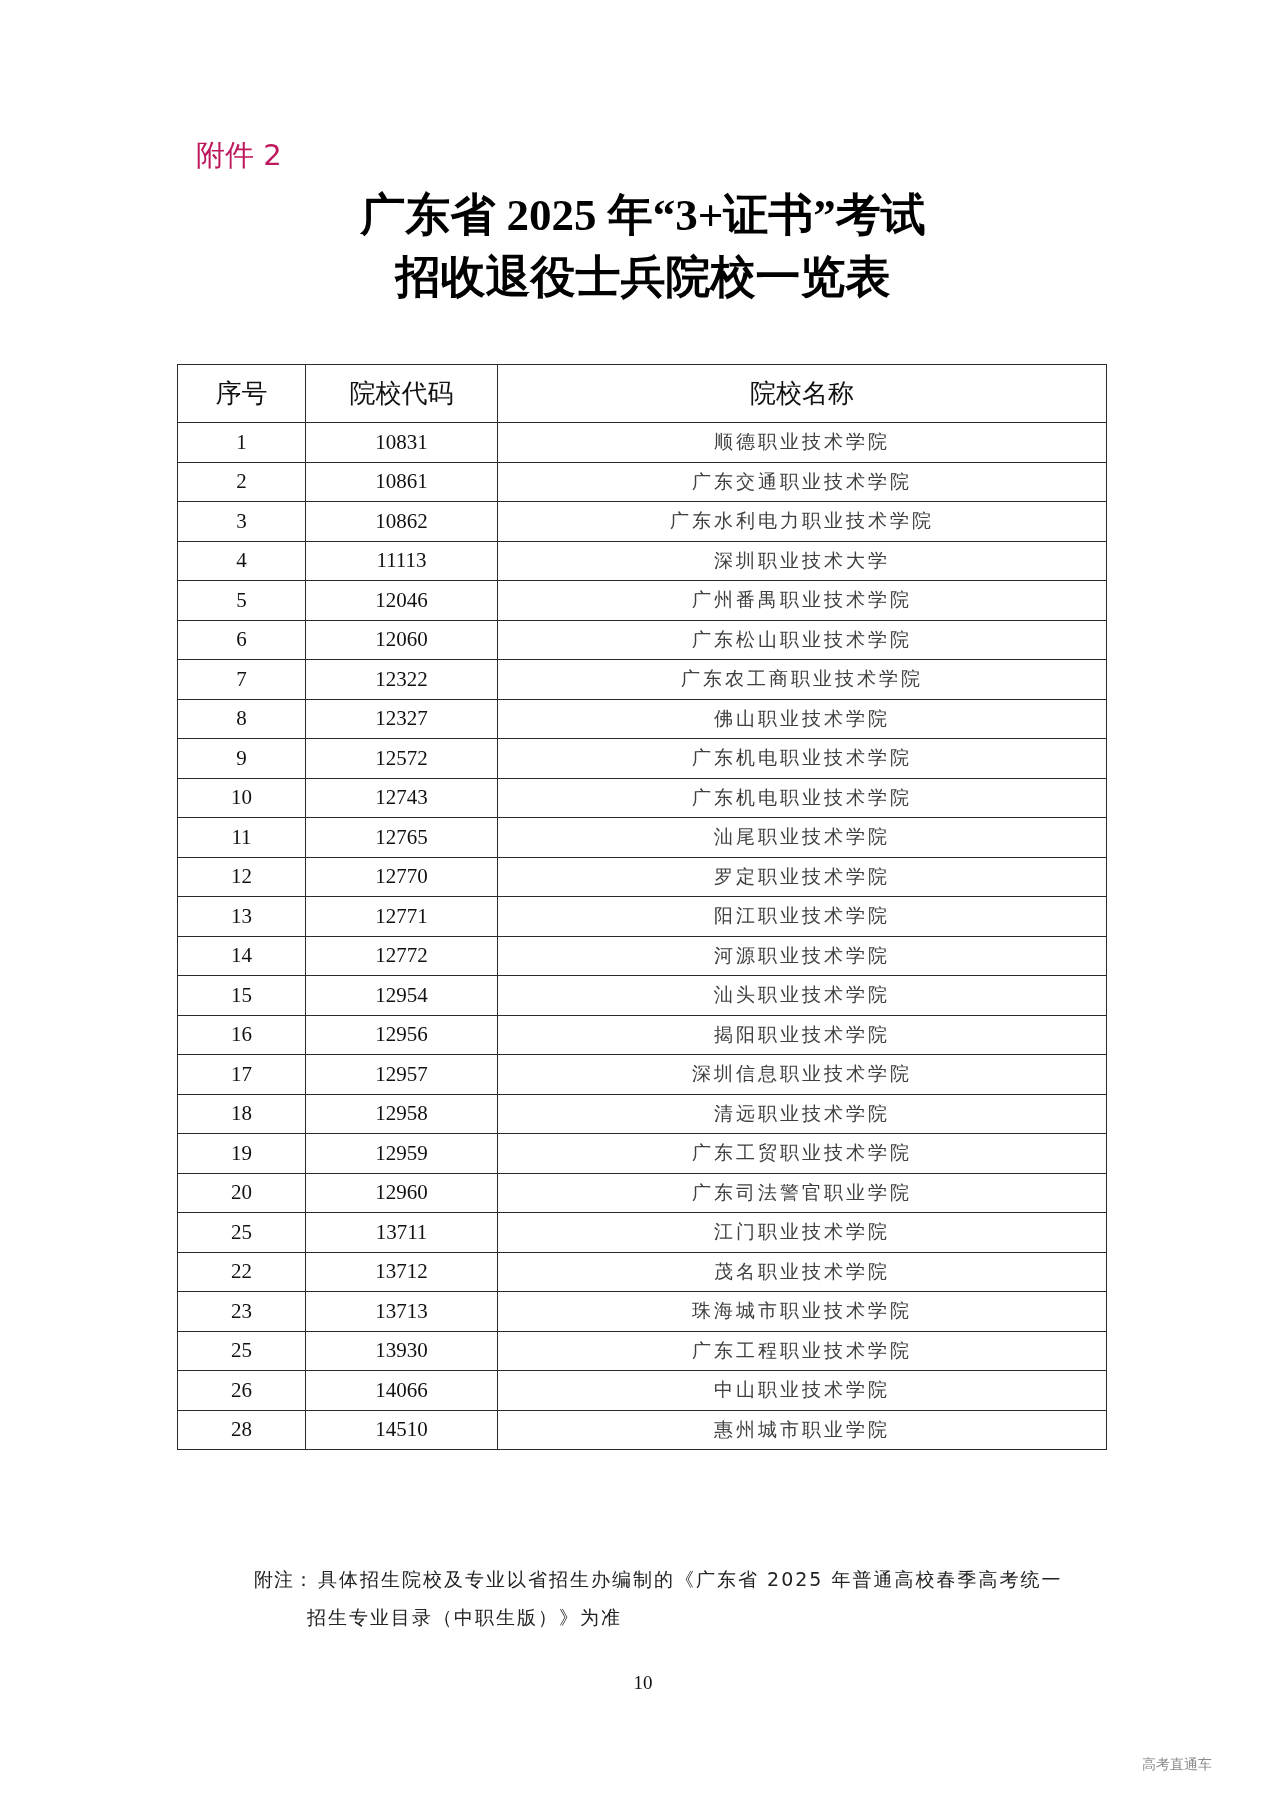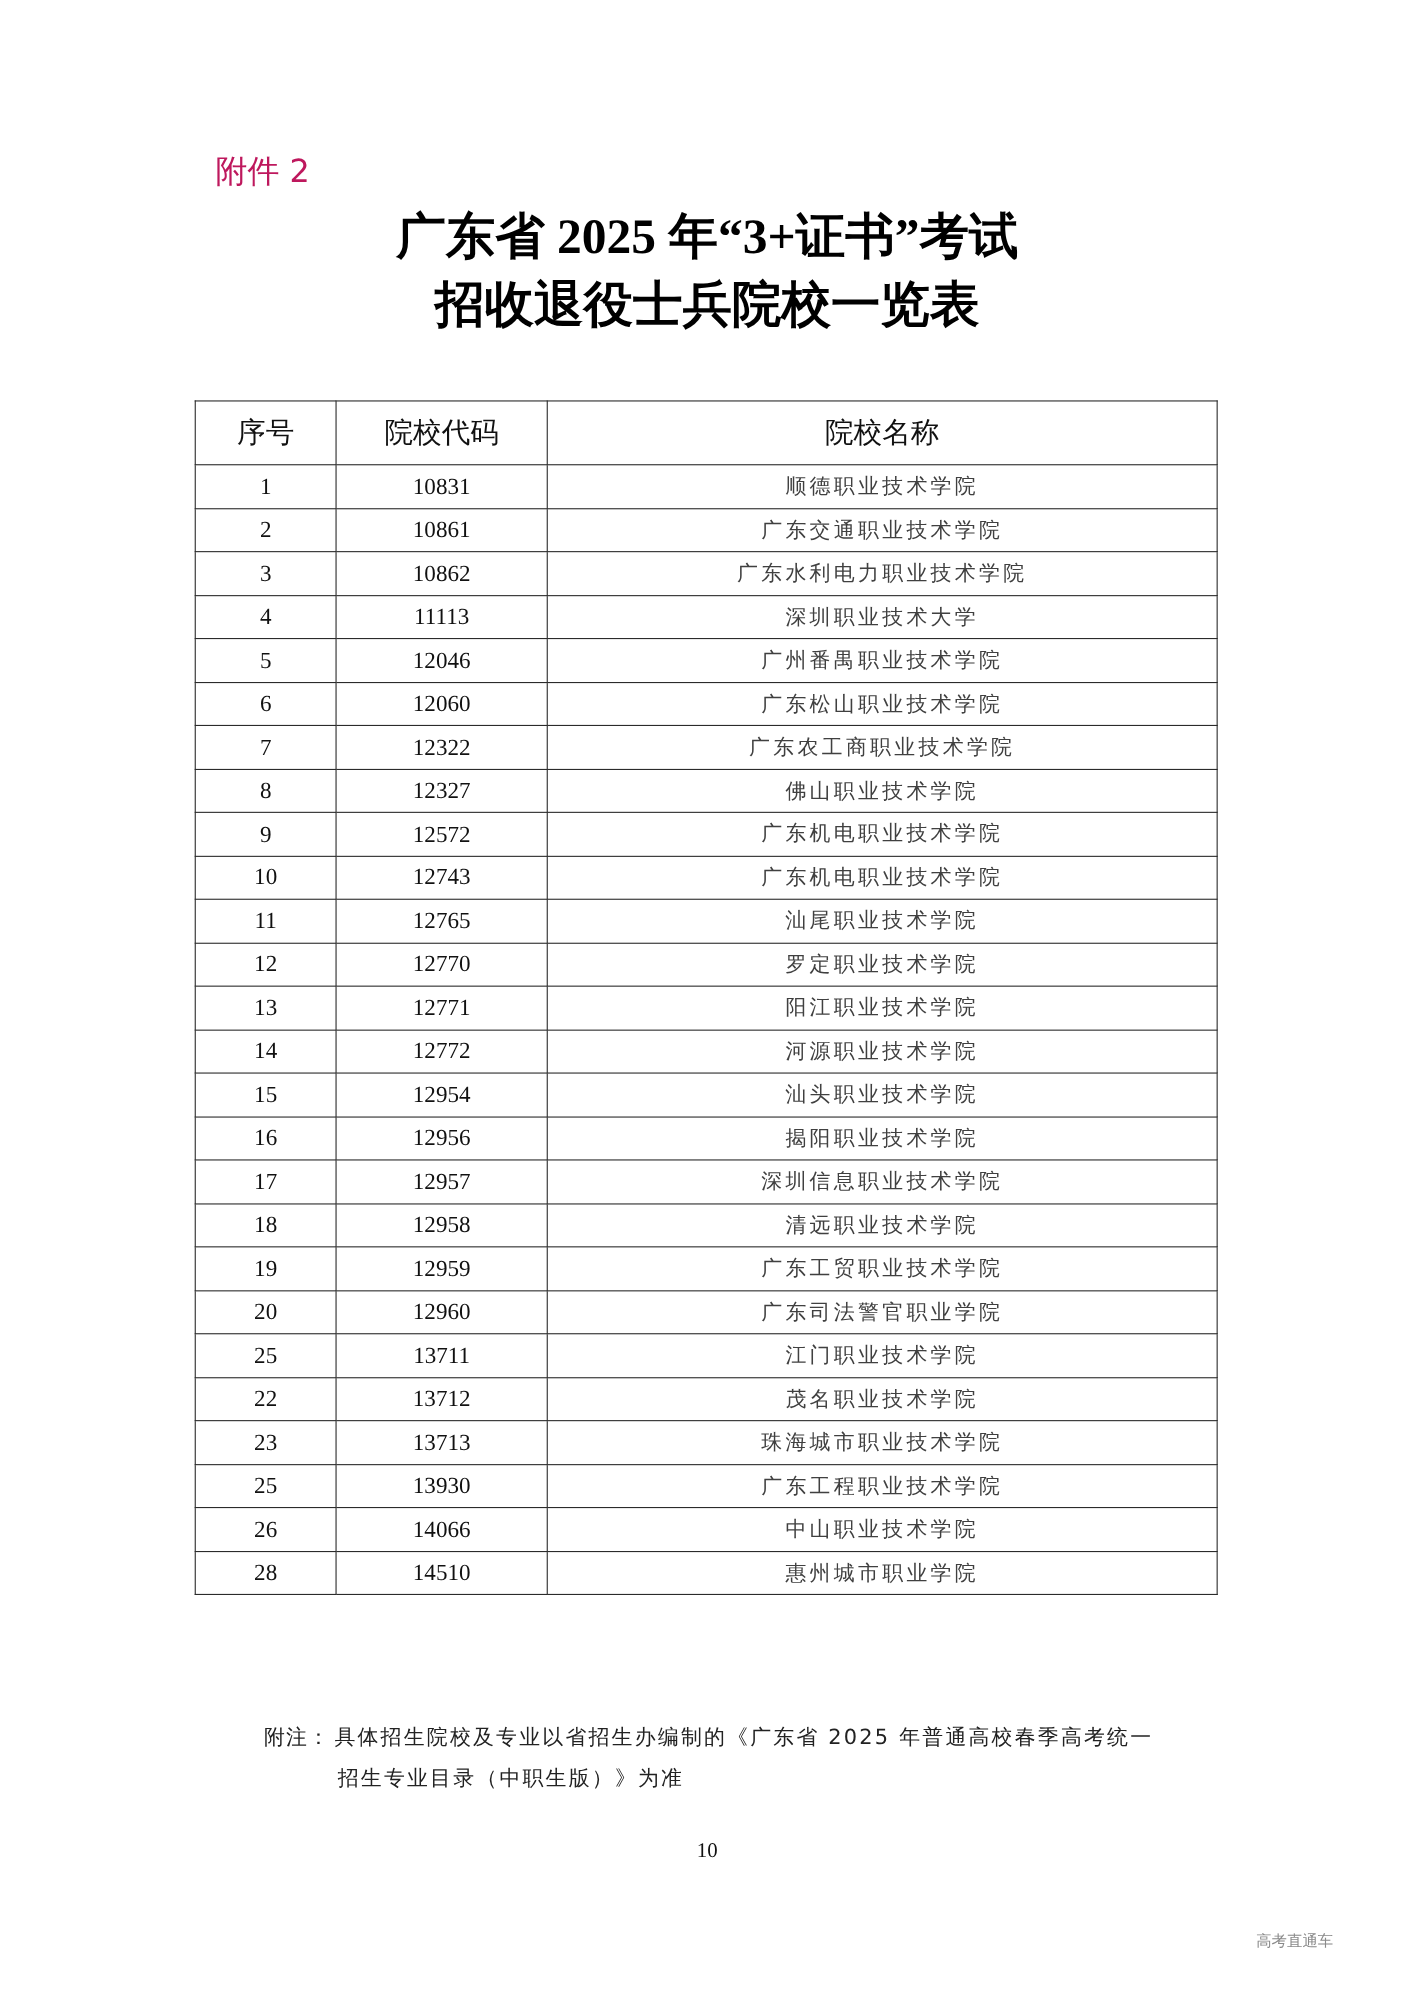--- a/index.html
+++ b/index.html
@@ -78,21 +78,21 @@
       position: absolute;
       left: 240px;
       top: 1560px;
       width: 880px;
       font-family: "DejaVu Sans", "Liberation Sans", sans-serif;
       font-size: 19px;
       line-height: 38px;
       color: #222;
       letter-spacing: 2px;
     }
-    .note .note-label { display: inline-block; width: 64px; letter-spacing: 1px; }
+    .note .note-label { display: inline-block; width: 64px; letter-spacing: 1px; margin-left: 14px; }
     .note .note-line2 { padding-left: 67px; }
     .page-number {
       position: absolute;
       left: 0;
       width: 1286px;
       top: 1672px;
       text-align: center;
       font-family: "Liberation Serif", "DejaVu Serif", serif;
       font-size: 19px;
       color: #111;

